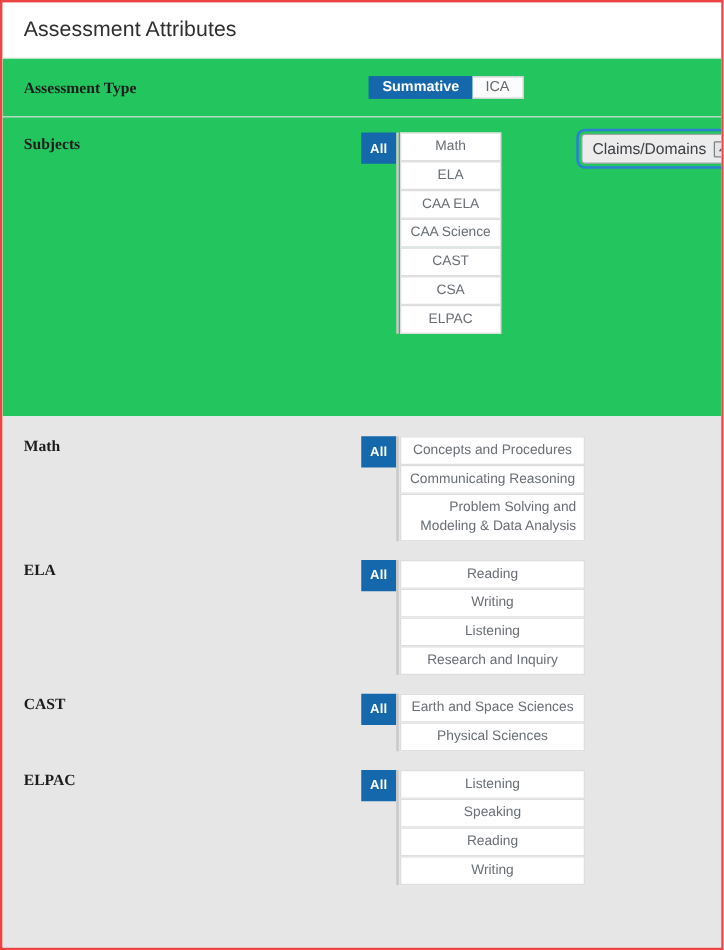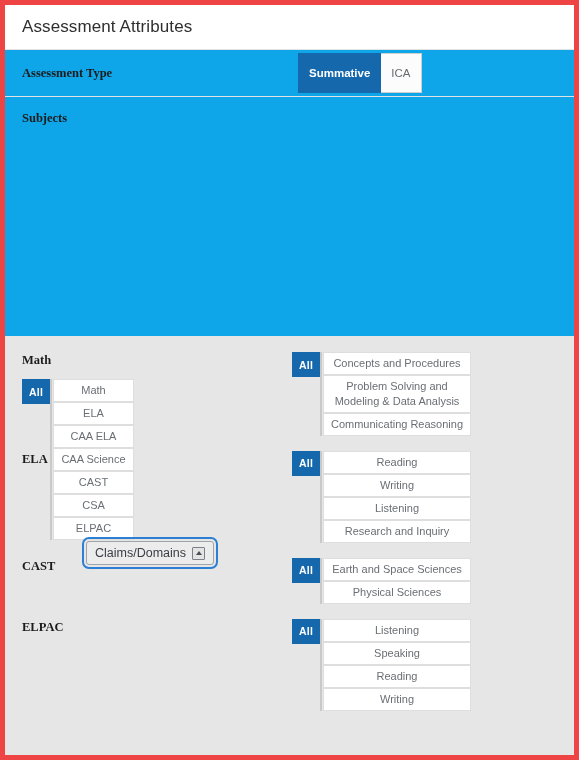--- a/index.html
+++ b/index.html
@@ -9,21 +9,21 @@
   }
   body {
     width: 579px; height: 760px;
     font-family: "Liberation Sans", sans-serif;
     overflow: hidden;
   }
 
   .panel {
     position: relative;
     width: 579px; height: 760px;
-    border: 5px solid #ef4444;
+    border: 2px solid #ef4444;
     background: #ffffff;
     overflow: hidden;
   }
 
   
   .panel-header {
     height: 45px;
     border-bottom: 1px solid #e3e3e3;
     display: flex; align-items: center;
     padding-left: 17px;
@@ -37,43 +37,43 @@
   }
 
   
   .white-region { background: #ffffff; }
 
   .attr-row {
     display: flex;
     align-items: flex-start;
     border-bottom: 1px solid #e3e3e3;
     padding: 0 16px 0 17px;
-    background: #0ea5e9;
+    background: #22c55e;
   }
   .attr-row.type-row { height: 47px; align-items: center; }
-  .attr-row.subjects-row { height: 239px; border-bottom: none; padding-top: 12px; flex-direction: column; }
+  .attr-row.subjects-row { height: 239px; border-bottom: none; padding-top: 12px; }
 
   .attr-label {
     font-family: "Liberation Serif", serif;
     font-weight: bold;
     font-size: 12.5px;
     color: #1c1c1c;
     width: 270px;
     flex: 0 0 270px;
     padding-top: 1px;
   }
   .subjects-row .attr-label { padding-top: 2px; }
 
   
   .toggle-group {
     display: flex;
     margin-left: 6px;
   }
   .toggle-btn {
-    height: 40px;
+    height: 18px;
     display: flex; align-items: center; justify-content: center;
     font-size: 11.5px;
     padding: 0 10px;
     border: 1px solid #cfcfcf;
     background: #fcfcfc;
     color: #666b70;
     cursor: pointer;
   }
   .toggle-btn.active {
     background: #1668ad;
@@ -159,21 +159,21 @@
     background: #e6e6e6;
     padding: 16px 16px 0 17px;
     height: 428px;
   }
   .claims-row {
     display: flex;
     align-items: flex-start;
     margin-bottom: 15px;
   }
   .claims-col { width: 148px; }
-  .claims-col .opt-btn { width: 148px; }
+  .claims-col .opt-btn { width: 148px; text-align: right; }
 </style>
 </head>
 <body>
 
 <div class="panel">
 
   <div class="panel-header">
     <div class="panel-title">Assessment Attributes</div>
   </div>
 
@@ -216,22 +216,22 @@
   </div>
 
   <div class="gray-region">
 
     <div class="claims-row">
       <div class="attr-label">Math</div>
       <div class="opt-block">
         <div class="all-btn">All</div>
         <div class="opt-rail claims-col">
           <div class="opt-btn">Concepts and Procedures</div>
+          <div class="opt-btn">Communicating Reasoning</div>
           <div class="opt-btn">Problem Solving and Modeling &amp; Data Analysis</div>
-          <div class="opt-btn">Communicating Reasoning</div>
         </div>
       </div>
     </div>
 
     <div class="claims-row">
       <div class="attr-label">ELA</div>
       <div class="opt-block">
         <div class="all-btn">All</div>
         <div class="opt-rail claims-col">
           <div class="opt-btn">Reading</div>

